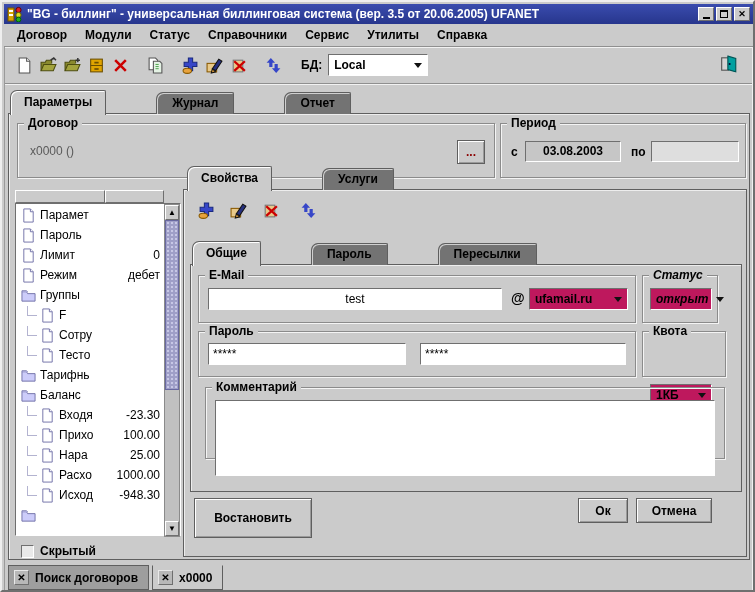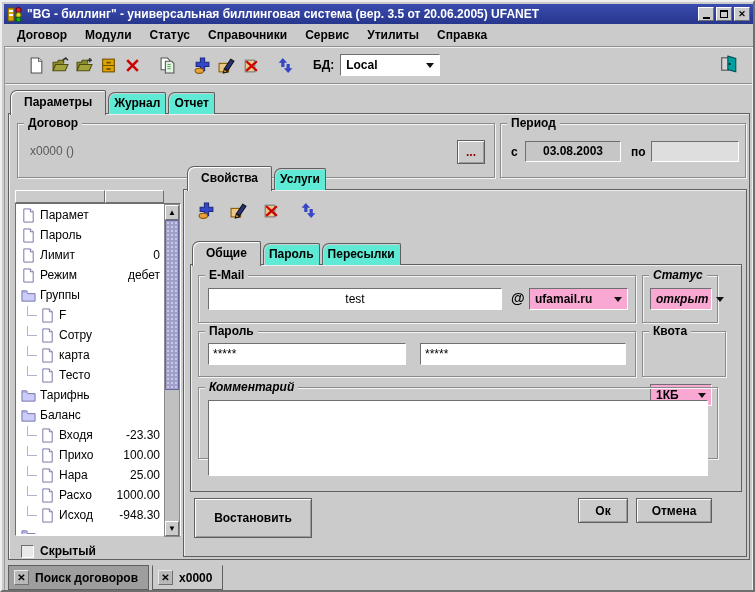--- a/index.html
+++ b/index.html
@@ -21,37 +21,37 @@
   .glyph-min { width:7px; height:2px; background:#000; margin-top:7px; }
   .glyph-max { width:8px; height:8px; border:1px solid #000; border-top-width:2px; }
   
   .menubar { position:absolute; left:2px; top:22px; width:749px; height:22px;
     display:flex; align-items:center; padding-left:4px; }
   .menu-item { font-weight:bold; font-size:12px; padding:3px 9px; cursor:default; }
   .hsep { position:absolute; left:2px; width:749px; height:2px;
     border-top:1px solid #8f8f8f; border-bottom:1px solid #f2f2f2; }
   
   .toolbar { position:absolute; left:2px; top:46px; width:749px; height:34px;
-    display:flex; align-items:center; padding-left:20px; }
+    display:flex; align-items:center; padding-left:8px; }
   .tbtn { width:24px; height:24px; display:flex; align-items:center; justify-content:center; }
   .tbtn svg { width:17px; height:17px; }
   .tb-gap { width:11px; }
   .db-label { font-weight:bold; margin:0 6px 0 16px; }
   .combo { height:22px; display:flex; align-items:center; justify-content:space-between;
-    border:1px solid; border-color:#6f6f6f #fff #fff #6f6f6f; background:#f9a8d4;
+    border:1px solid; border-color:#6f6f6f #fff #fff #6f6f6f; background:#be185d;
     font-weight:bold; padding:0 5px; font-size:12px; }
   .combo-white { background:#fff; }
   .combo-arrow { width:0; height:0; border-left:4px solid transparent; border-right:4px solid transparent;
     border-top:5px solid #111; margin-left:8px; flex:0 0 auto; }
   .exit-btn { position:absolute; right:12px; top:50px; width:24px; height:24px;
     display:flex; align-items:center; justify-content:center; }
   
-  .tabstrip { position:absolute; display:flex; align-items:flex-end; height:26px; z-index:5; }
-  .tab { position:relative; font-weight:bold; font-size:12px; padding:3px 5px 4px;
-    background:#5eead4; border:1px solid #5f5f5f; border-bottom:none;
+  .tabstrip { position:absolute; display:flex; align-items:flex-end; height:26px; z-index:5;gap:48px; }
+  .tab { position:relative; font-weight:bold; font-size:12px; padding:3px 15px 4px;
+    background:#737373; border:1px solid #5f5f5f; border-bottom:none;
     border-radius:7px 2px 0 0; margin-right:2px; box-shadow:inset 1px 1px 0 #cfcfcf; cursor:default; }
   .tab.active { background:#cbcbcb; padding:4px 13px 6px; margin-bottom:-1px;
     box-shadow:inset 1px 1px 0 #fff; z-index:6; }
   
   .panel { position:absolute; background:#cbcbcb; border:1px solid #5f5f5f;
     box-shadow:inset 1px 1px 0 #ededed; }
   .groupbox { position:absolute; border:1px solid #8b8b8b;
     box-shadow:inset 1px 1px 0 #f4f4f4, 1px 1px 0 #f4f4f4; }
   .groupbox > .gtitle { position:absolute; top:-8px; left:6px; background:#cbcbcb;
     padding:0 4px; font-weight:bold; font-size:12px; line-height:14px; white-space:nowrap; }
@@ -305,29 +305,20 @@
                 </svg></span>
               <span class="tlabel">Сотру</span>
               <span class="tval"></span>
             </div>
             <div class="tree-row">
               <span class="elbow"></span>
               <span class="ticon16"><svg viewBox="0 0 16 16">
                   <path d="M3 1h7l3 3v11H3z" fill="#fff" stroke="#7070a8"></path>
                   <path d="M10 1v3h3" fill="#fff" stroke="#7070a8"></path>
                 </svg></span>
-              <span class="tlabel">карта</span>
-              <span class="tval"></span>
-            </div>
-            <div class="tree-row">
-              <span class="elbow"></span>
-              <span class="ticon16"><svg viewBox="0 0 16 16">
-                  <path d="M3 1h7l3 3v11H3z" fill="#fff" stroke="#7070a8"></path>
-                  <path d="M10 1v3h3" fill="#fff" stroke="#7070a8"></path>
-                </svg></span>
               <span class="tlabel">Тесто</span>
               <span class="tval"></span>
             </div>
             <div class="tree-row">
               <span class="ticon16"><svg viewBox="0 0 16 16">
                   <path d="M1 4h5l1 2h8v8H1z" fill="#ccccfa" stroke="#7070a8"></path>
                   <path d="M1 4v-1h5l1 1" fill="#ccccfa" stroke="#7070a8"></path>
                 </svg></span>
               <span class="tlabel">Тарифнь</span>
               <span class="tval"></span>
@@ -471,21 +462,21 @@
           <span class="field" style="position:absolute; left:221px; top:11px; width:206px; height:22px; line-height:20px;">*****</span>
         </div>
         <div class="groupbox" style="left:451px; top:66px; width:84px; height:46px;">
           <span class="gtitle">Квота</span>
           <span class="combo" style="position:absolute; left:7px; top:11px; width:62px;margin-top:41px;">
             <span>1КБ</span>
               <span class="combo-arrow"></span>
           </span>
         </div>
 
-        <div class="groupbox" style="left:7px; top:122px; width:520px; height:72px;font-style:italic;">
+        <div class="groupbox" style="left:14px; top:122px; width:520px; height:72px;">
           <span class="gtitle">Комментарий</span>
           <span class="field" style="position:absolute; left:9px; top:12px; width:500px; height:76px; display:block;"></span>
         </div>
       </div>
 
       <span class="btn" style="position:absolute; left:10px; top:308px; width:118px; height:40px;">Востановить</span>
       <span class="btn" style="position:absolute; left:394px; top:308px; width:50px; height:25px;">Ок</span>
       <span class="btn" style="position:absolute; left:452px; top:308px; width:76px; height:25px;">Отмена</span>
     </div>
   </div>

